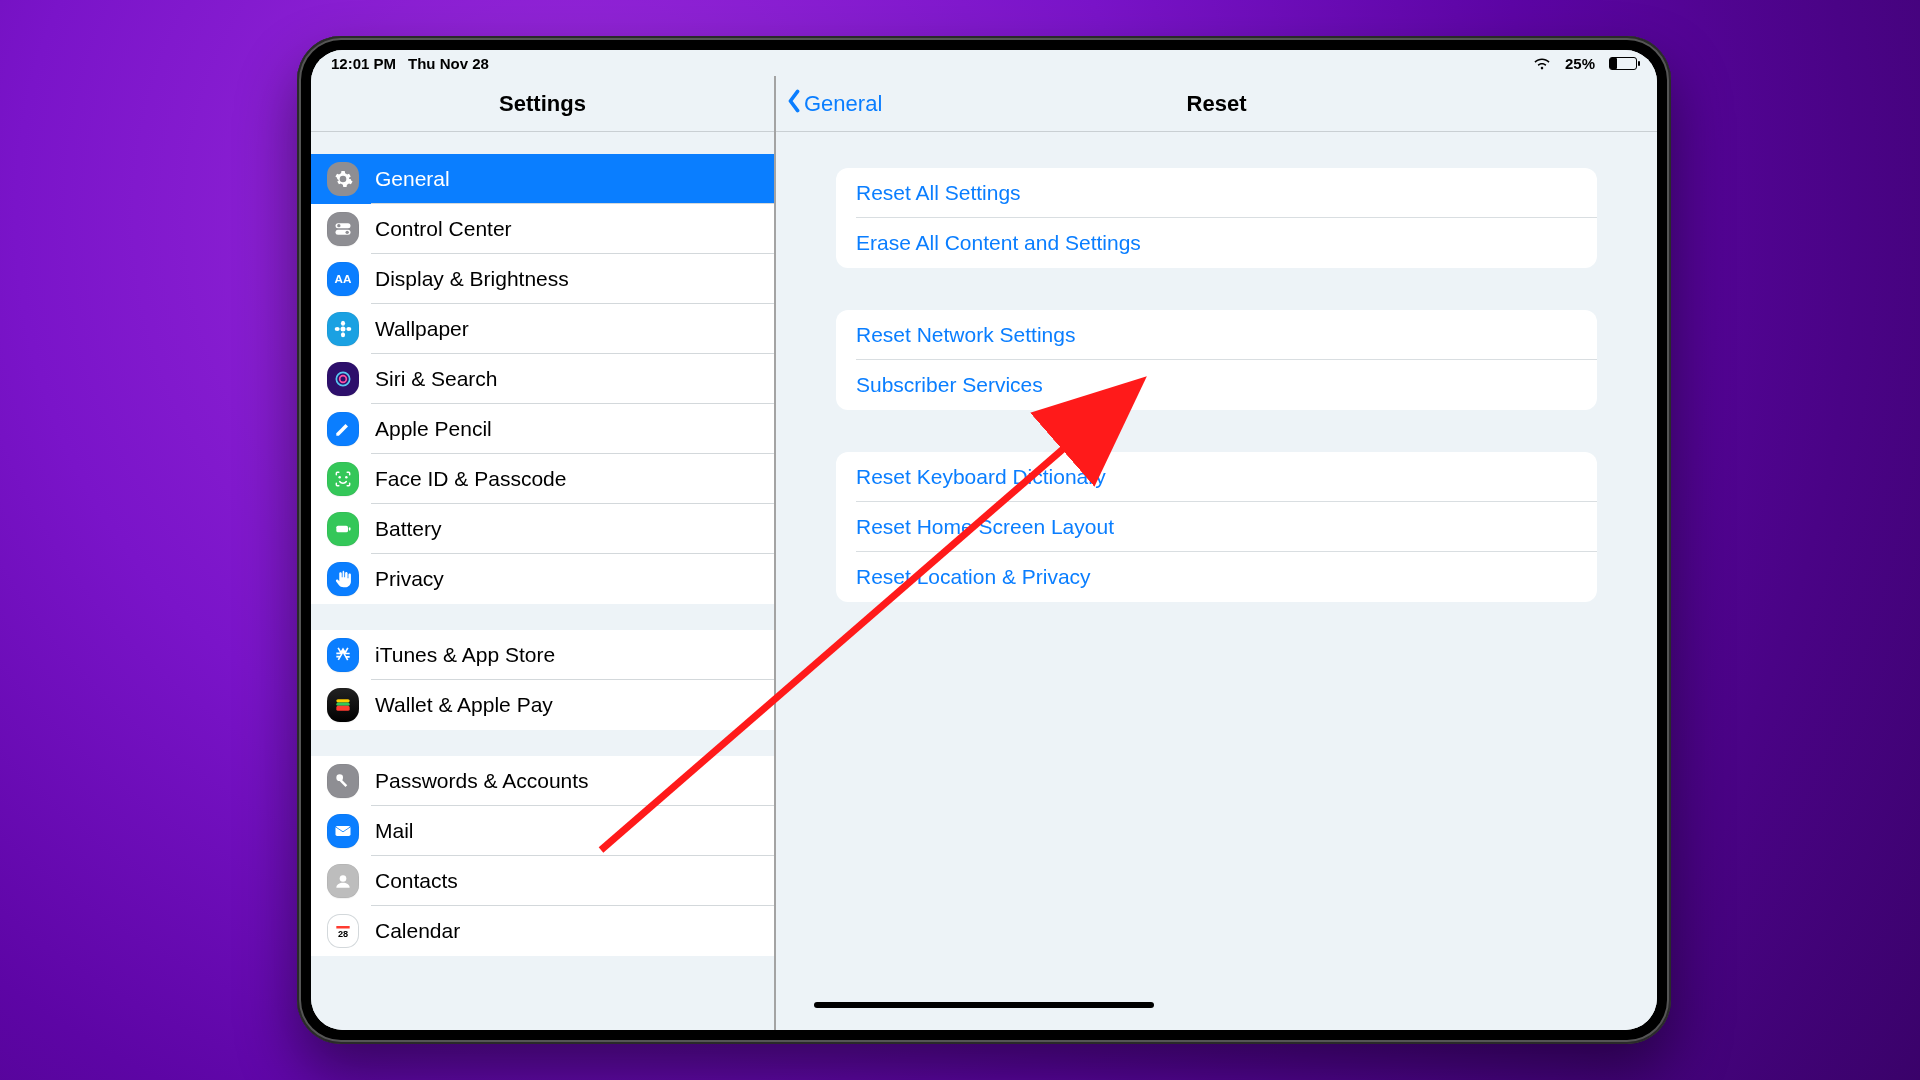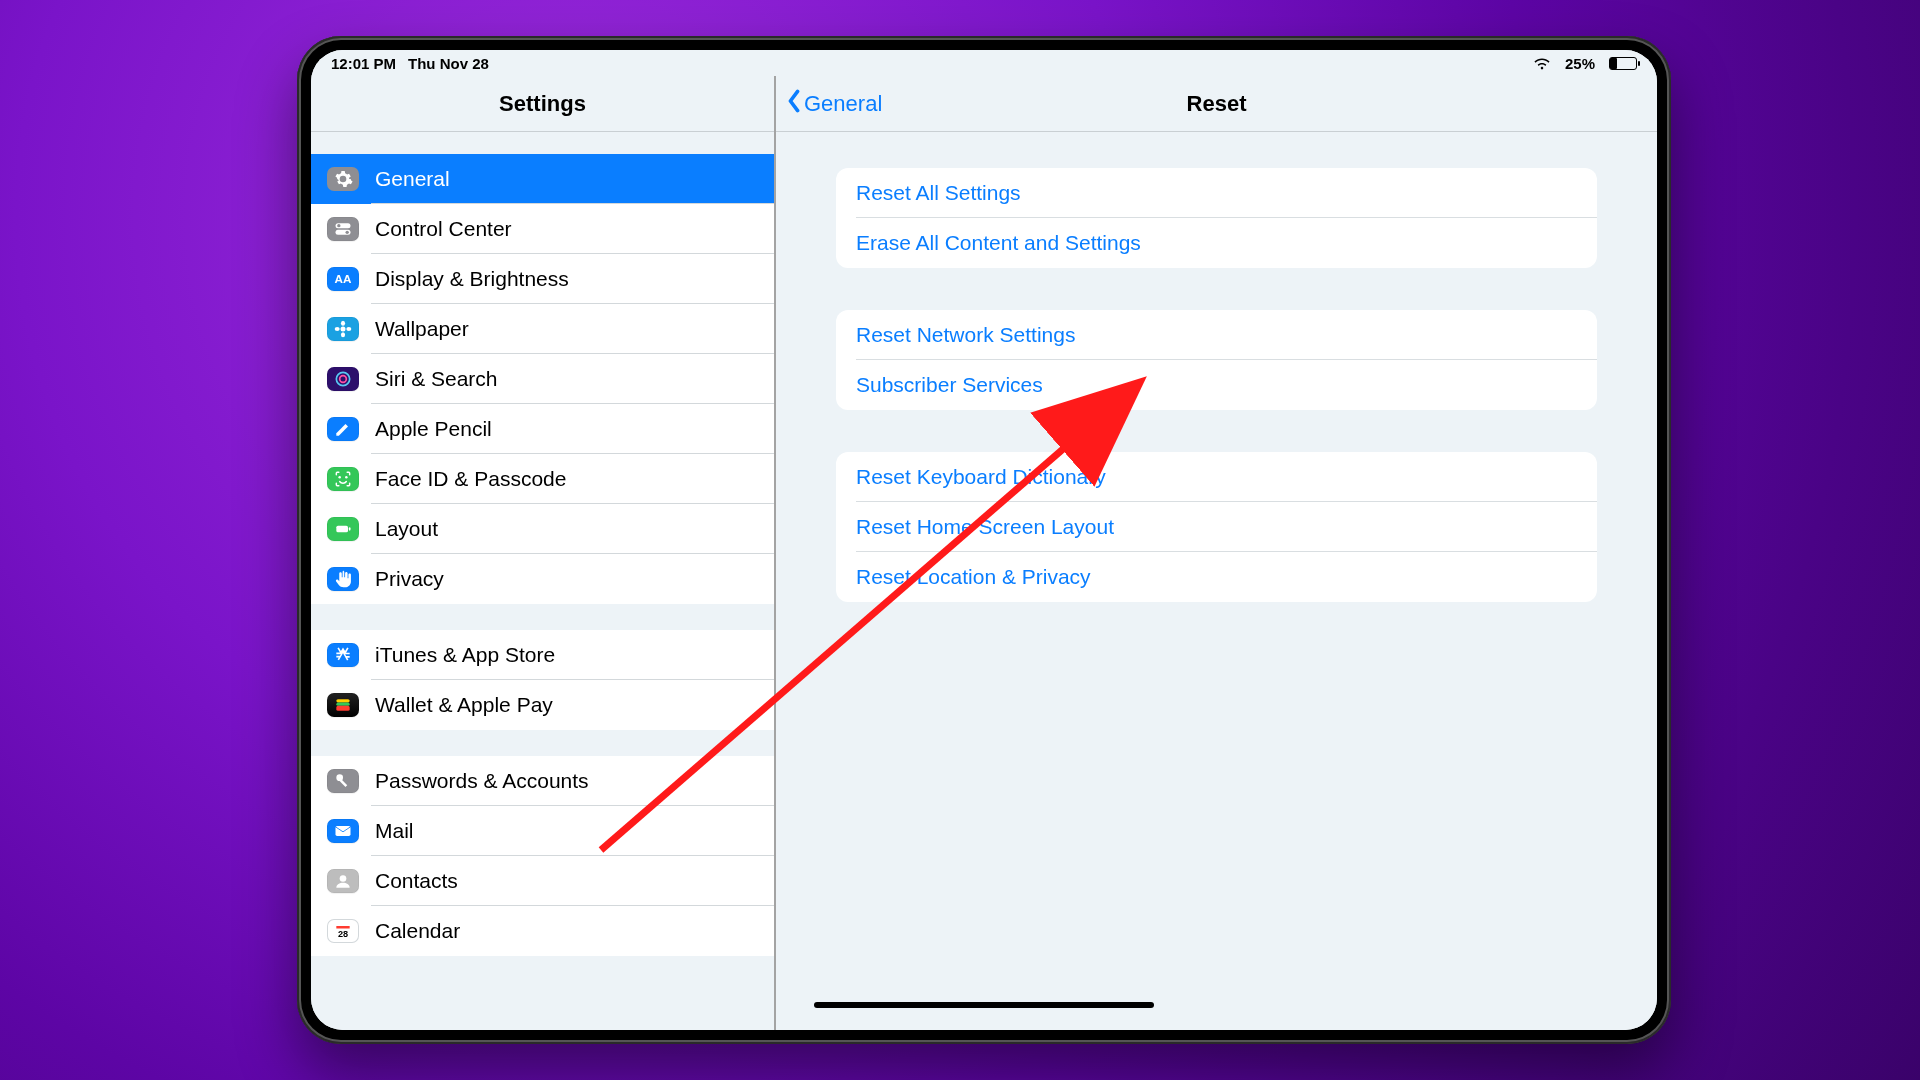--- a/index.html
+++ b/index.html
@@ -81,22 +81,22 @@
   }
   .row:not(:last-child)::after {
     content:"";
     position:absolute; left:60px; right:0; bottom:0;
     height:1px; background:#d3d8db;
   }
   .row.selected { background:#0a7eff; }
   .row.selected .row-label { color:#fff; }
   .row.selected .icon { box-shadow:none; }
   .icon {
-    width: 32px; height: 24px;
-    border-radius: 7px;
+    width: 32px; height: 34px;
+    border-radius: 13px;
     margin-right: 16px;
     display:flex; align-items:center; justify-content:center;
     color:#fff;
     flex: 0 0 32px;
     box-shadow: inset 0 0 0 0.5px rgba(0,0,0,0.08), 0 1px 1px rgba(0,0,0,0.06);
   }
   .icon svg { width:20px; height:20px; display:block; }
   .row-label { font-size: 21px; color:#000; }
 
   
@@ -282,21 +282,21 @@
                 </div>
                 <span class="row-label">Face ID &amp; Passcode</span>
               </div>
               <div class="row">
                 <div class="icon ic-green">
                   <svg viewBox="0 0 24 24">
                     <rect x="4" y="8" width="14" height="8" rx="2" fill="currentColor"></rect>
                     <rect x="19" y="10" width="2" height="4" rx="1" fill="currentColor"></rect>
                   </svg>
                 </div>
-                <span class="row-label">Layout</span>
+                <span class="row-label">Battery</span>
               </div>
               <div class="row">
                 <div class="icon ic-hand">
                   <svg viewBox="0 0 24 24">
                     <path fill="currentColor" d="M12 2c.8 0 1.5.7 1.5 1.5V10h1V5c0-.8.7-1.5 1.5-1.5S17.5 4.2 17.5 5v6h1V7c0-.8.7-1.5 1.5-1.5S21.5 6.2 21.5 7v8c0 3.9-3.1 7-7 7h-2c-2.2 0-4.2-1-5.5-2.7l-3.2-4.2c-.5-.7-.4-1.6.3-2.1.6-.5 1.5-.4 2.1.2l1.3 1.4V5.5C7.5 4.7 8.2 4 9 4s1.5.7 1.5 1.5V10h1V3.5C11.5 2.7 12.2 2 12 2z"></path>
                   </svg>
                 </div>
                 <span class="row-label">Privacy</span>
               </div>
             </div>

